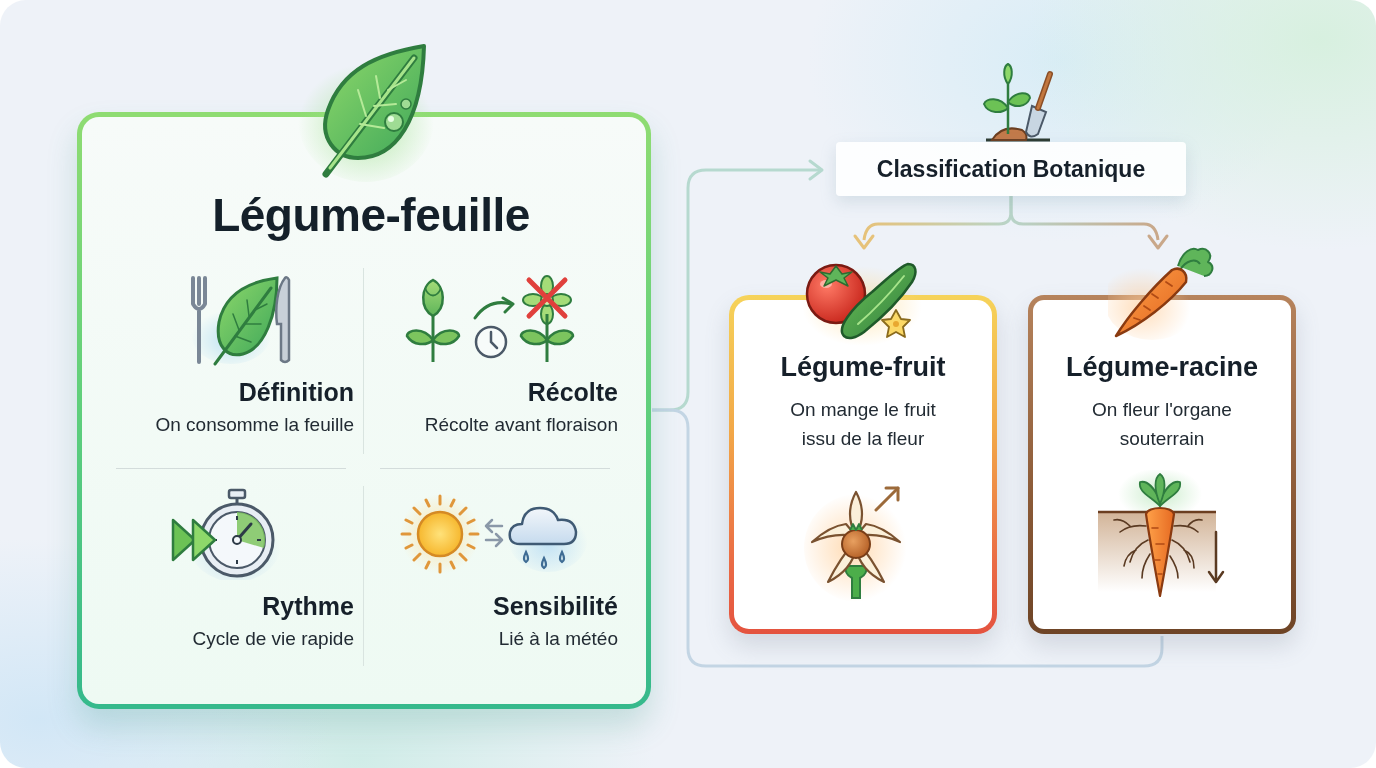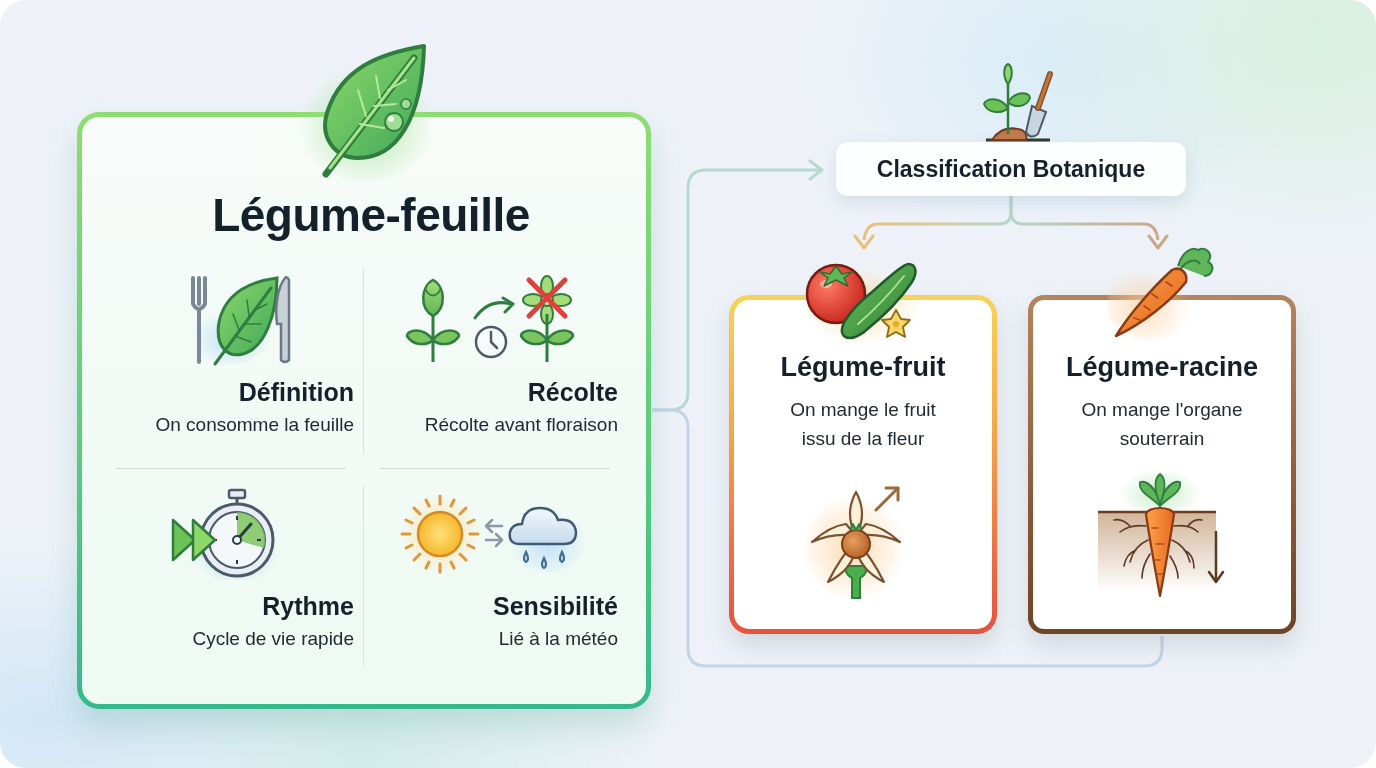--- a/index.html
+++ b/index.html
@@ -52,21 +52,21 @@
     }
     .divider-h {
       position: absolute; height: 1px; background: #d3dcdb;
     }
 
     
     .class-icon { position: absolute; left: 976px; top: 62px; width: 90px; height: 82px; }
     .class-box {
       position: absolute; left: 836px; top: 142px; width: 350px; height: 54px;
       background: rgba(255,255,255,0.88);
-      border-radius: 12px;
+      border-radius: 4px;
       box-shadow: 0 6px 16px rgba(120,150,170,0.22);
       display: flex; align-items: center; justify-content: center;
       font-weight: 700; font-size: 23px; color: #16202a;
     }
 
     
     .sub-card {
       position: absolute; top: 295px; width: 268px; height: 339px;
       border-radius: 20px; border: 5px solid transparent;
       box-shadow: 0 12px 24px rgba(100,110,130,0.2);
@@ -350,21 +350,21 @@
     </g>
     <circle cx="56" cy="66" r="14" fill="url(#berry)" stroke="#7a3e18" stroke-width="2"></circle>
     <path d="M50 52 L53 46 L56 52 L59 46 L62 52" fill="#4cae4a" stroke="#2f7d3f" stroke-width="1.8" stroke-linejoin="round"></path>
     <path d="M76 32 L98 10" stroke="#9c6a3a" stroke-width="3" stroke-linecap="round"></path>
     <path d="M86 10 L98 10 L98 22" fill="none" stroke="#9c6a3a" stroke-width="3" stroke-linecap="round" stroke-linejoin="round"></path>
   </svg>
 
   <div class="sub-card root-card">
     <div class="sub-title">Légume-racine</div>
     <div class="sub-desc">
-      <div>On mange l'organe</div>
+      <div>On fleur l'organe</div>
       <div>souterrain</div>
     </div>
   </div>
   <svg class="sub-top-icon" style="left:1108px; top:242px; width:110px; height:100px;" viewBox="0 0 110 100">
     <defs>
       <linearGradient id="carrotG" x1="0" y1="0" x2="1" y2="1">
         <stop offset="0" stop-color="#ffa24a"></stop>
           <stop offset="1" stop-color="#e0621c"></stop>
       </linearGradient>
       <radialGradient id="carGlow" cx="0.4" cy="0.6" r="0.5">

